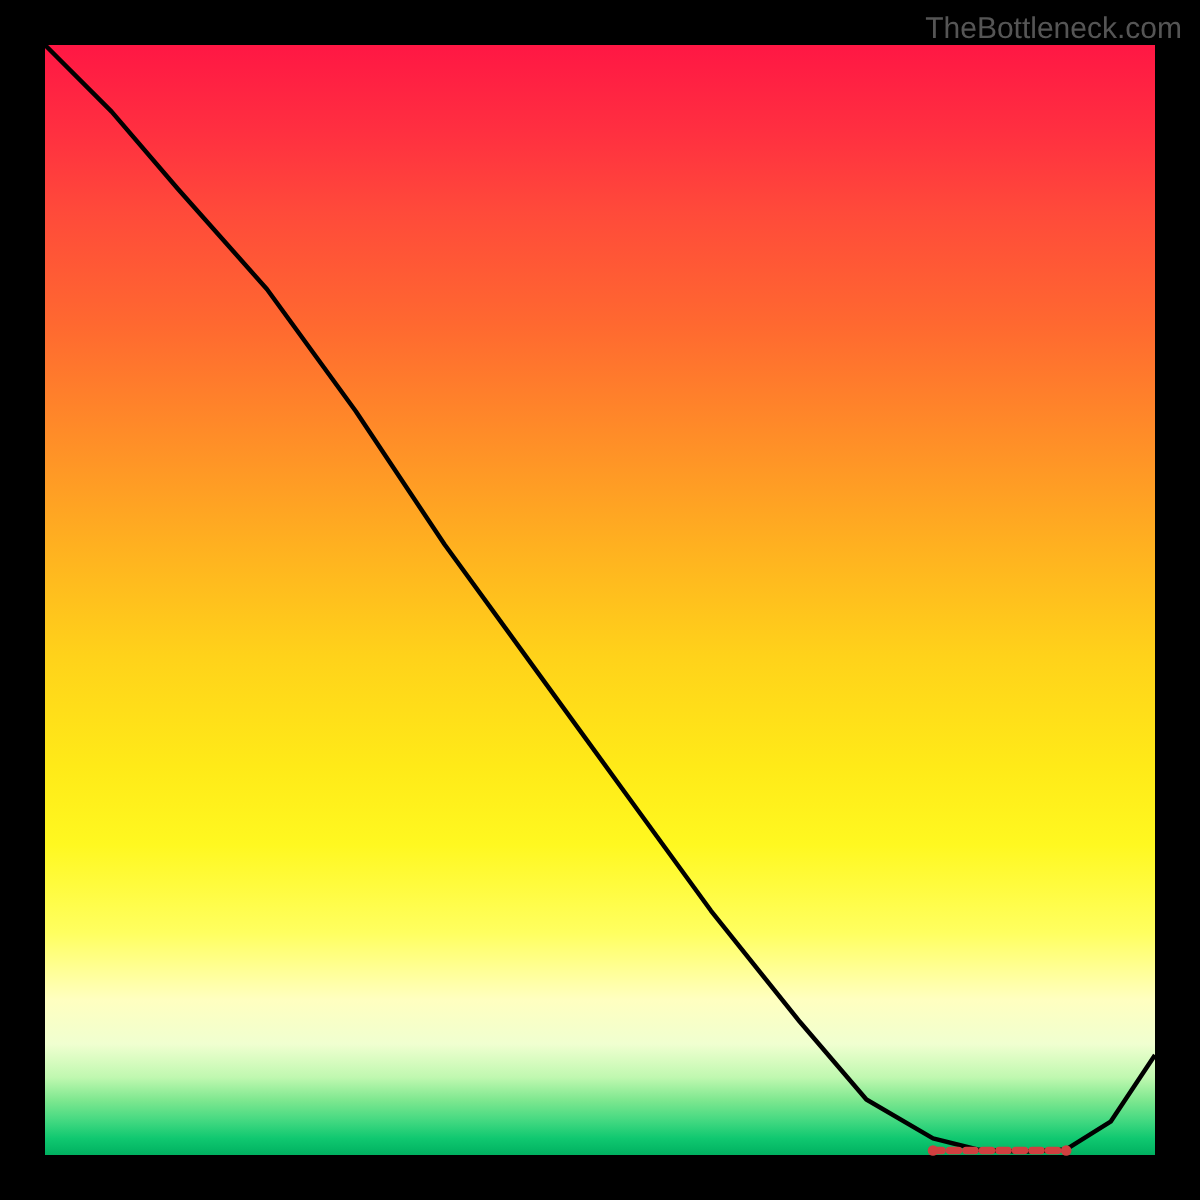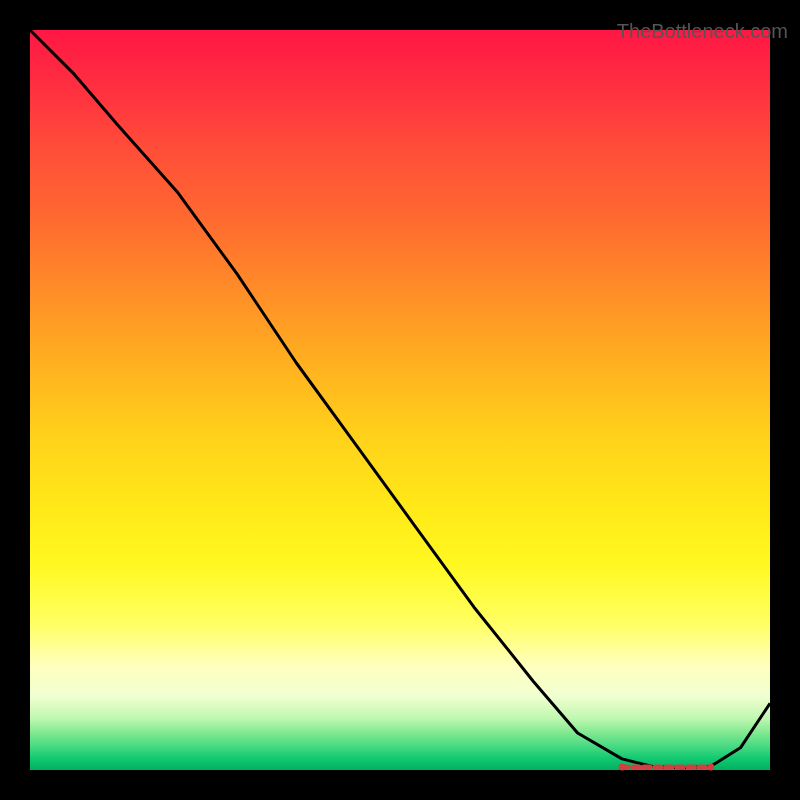--- a/index.html
+++ b/index.html
@@ -5,21 +5,21 @@
   * { margin: 0; padding: 0; box-sizing: border-box; }
   body {
     width: 800px;
     height: 800px;
     background: #000;
     position: relative;
     font-family: Arial, sans-serif;
   }
   .watermark {
     position: absolute;
-    top: 20px;
+    top: 8px;
     right: 12px;
     color: #555;
     font-size: 20px;
     font-weight: 500;
     z-index: 10;
   }
   .plot-area {
     position: absolute;
     left: 30px;
     top: 30px;

